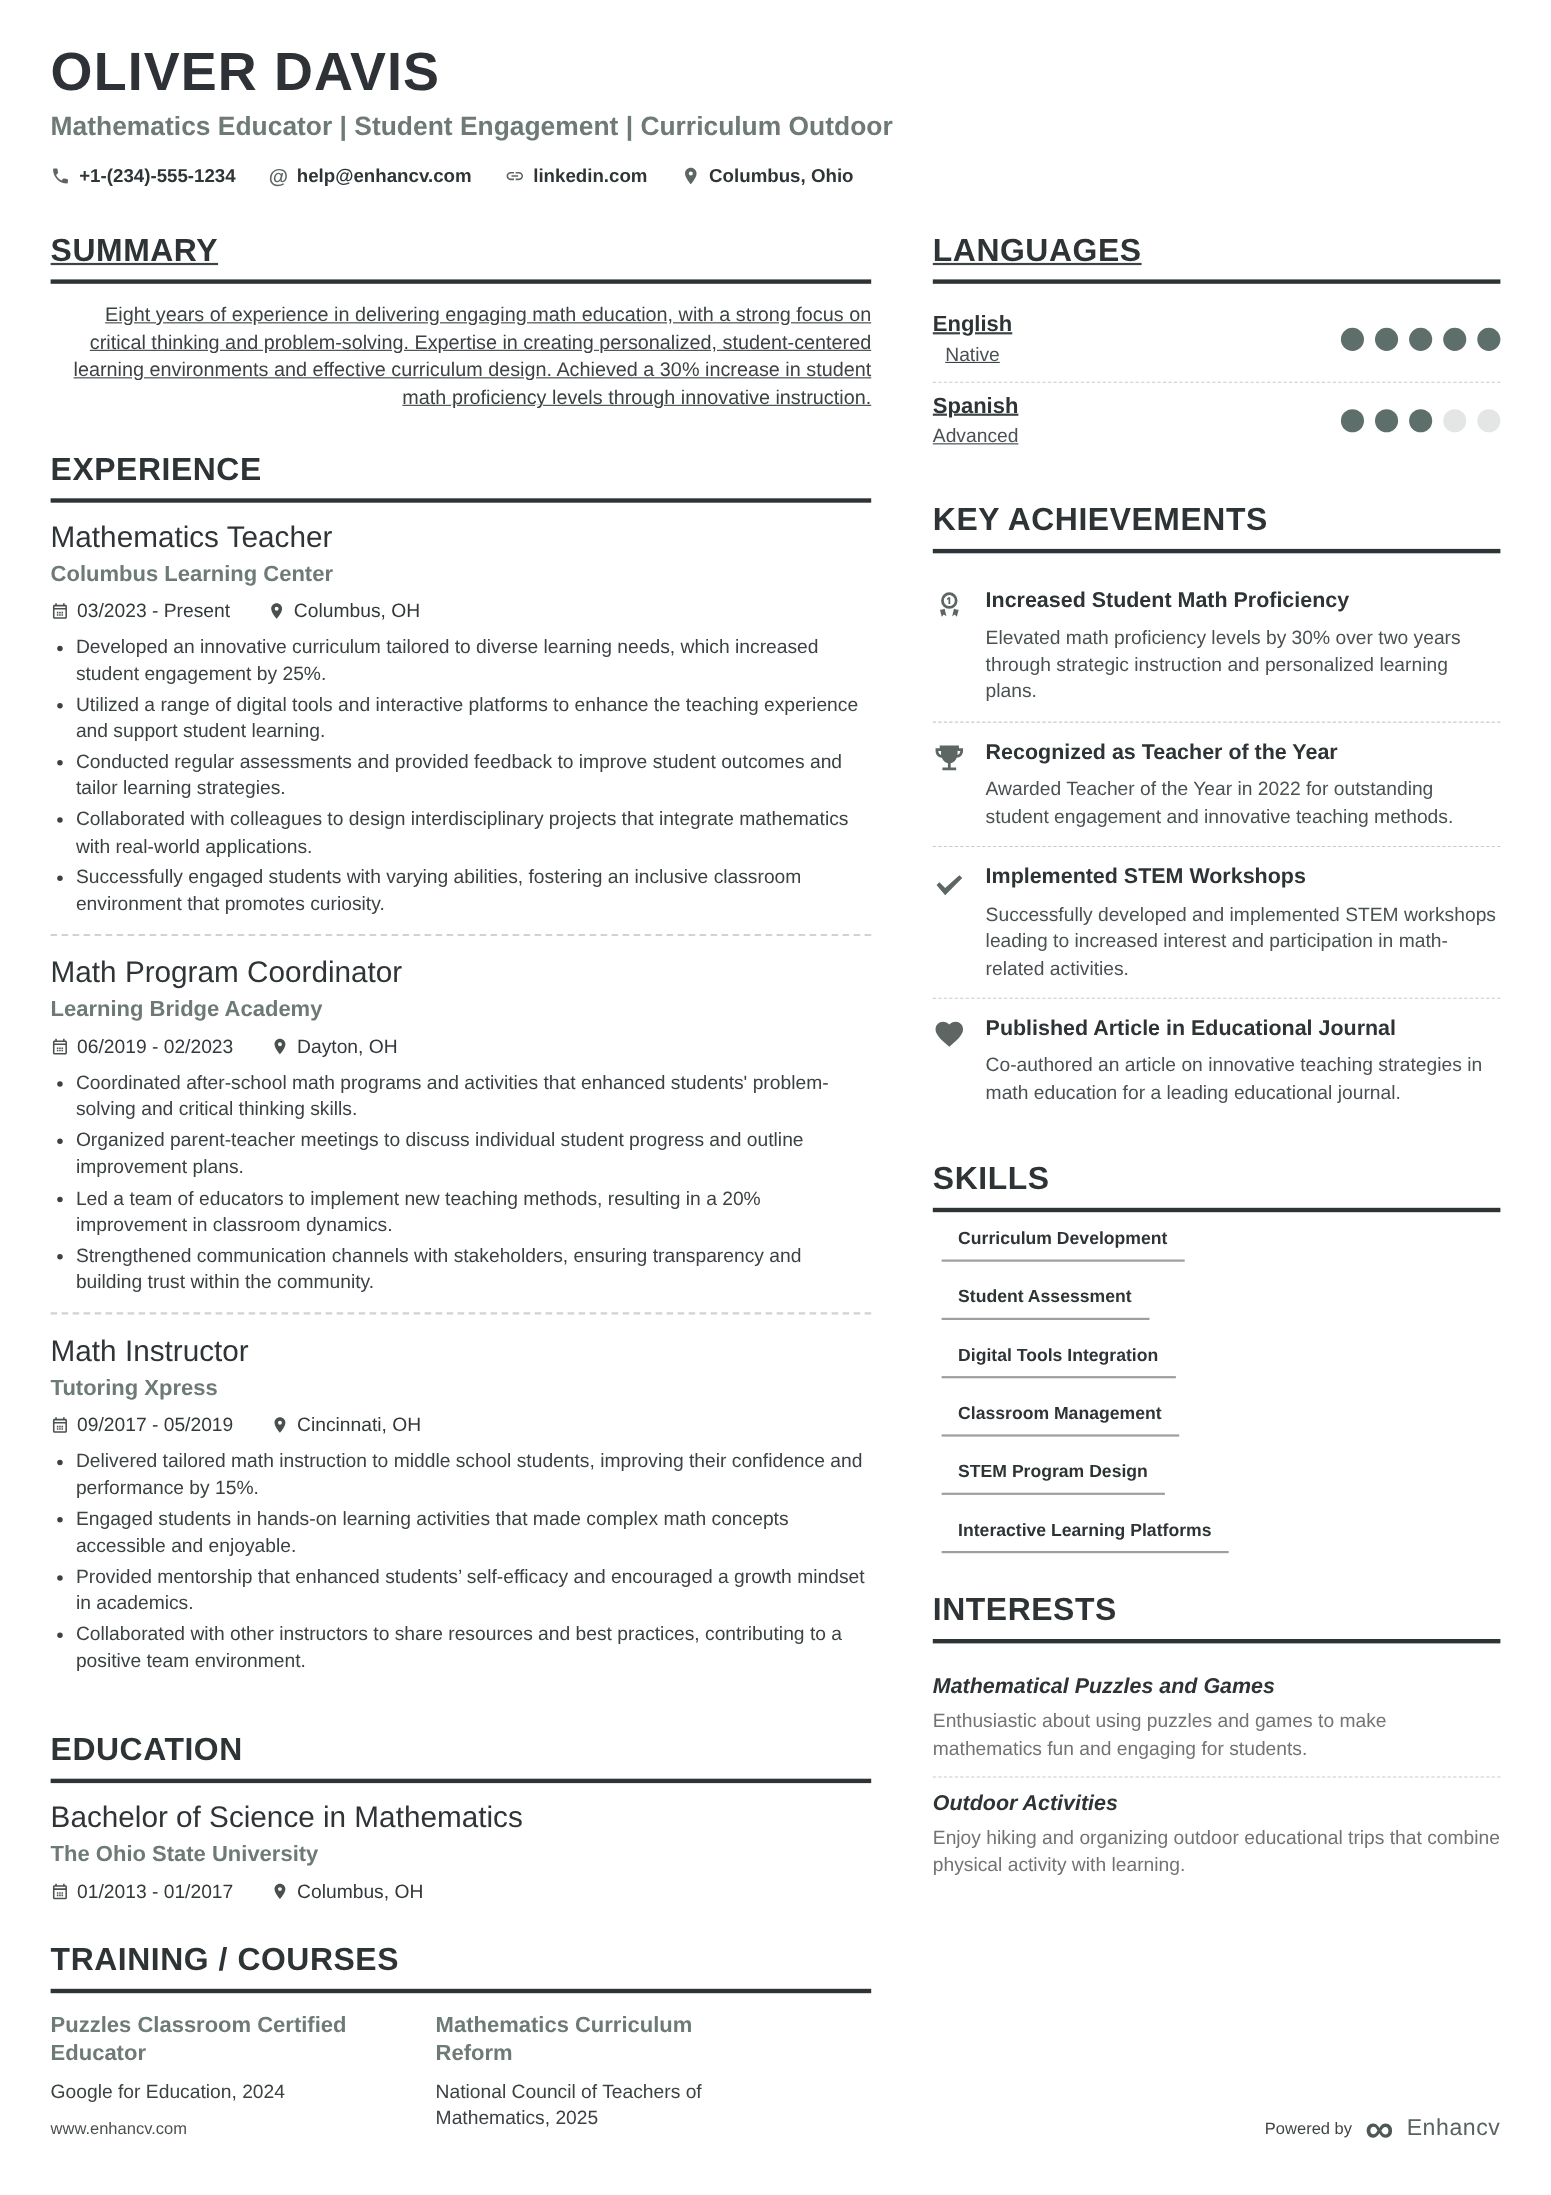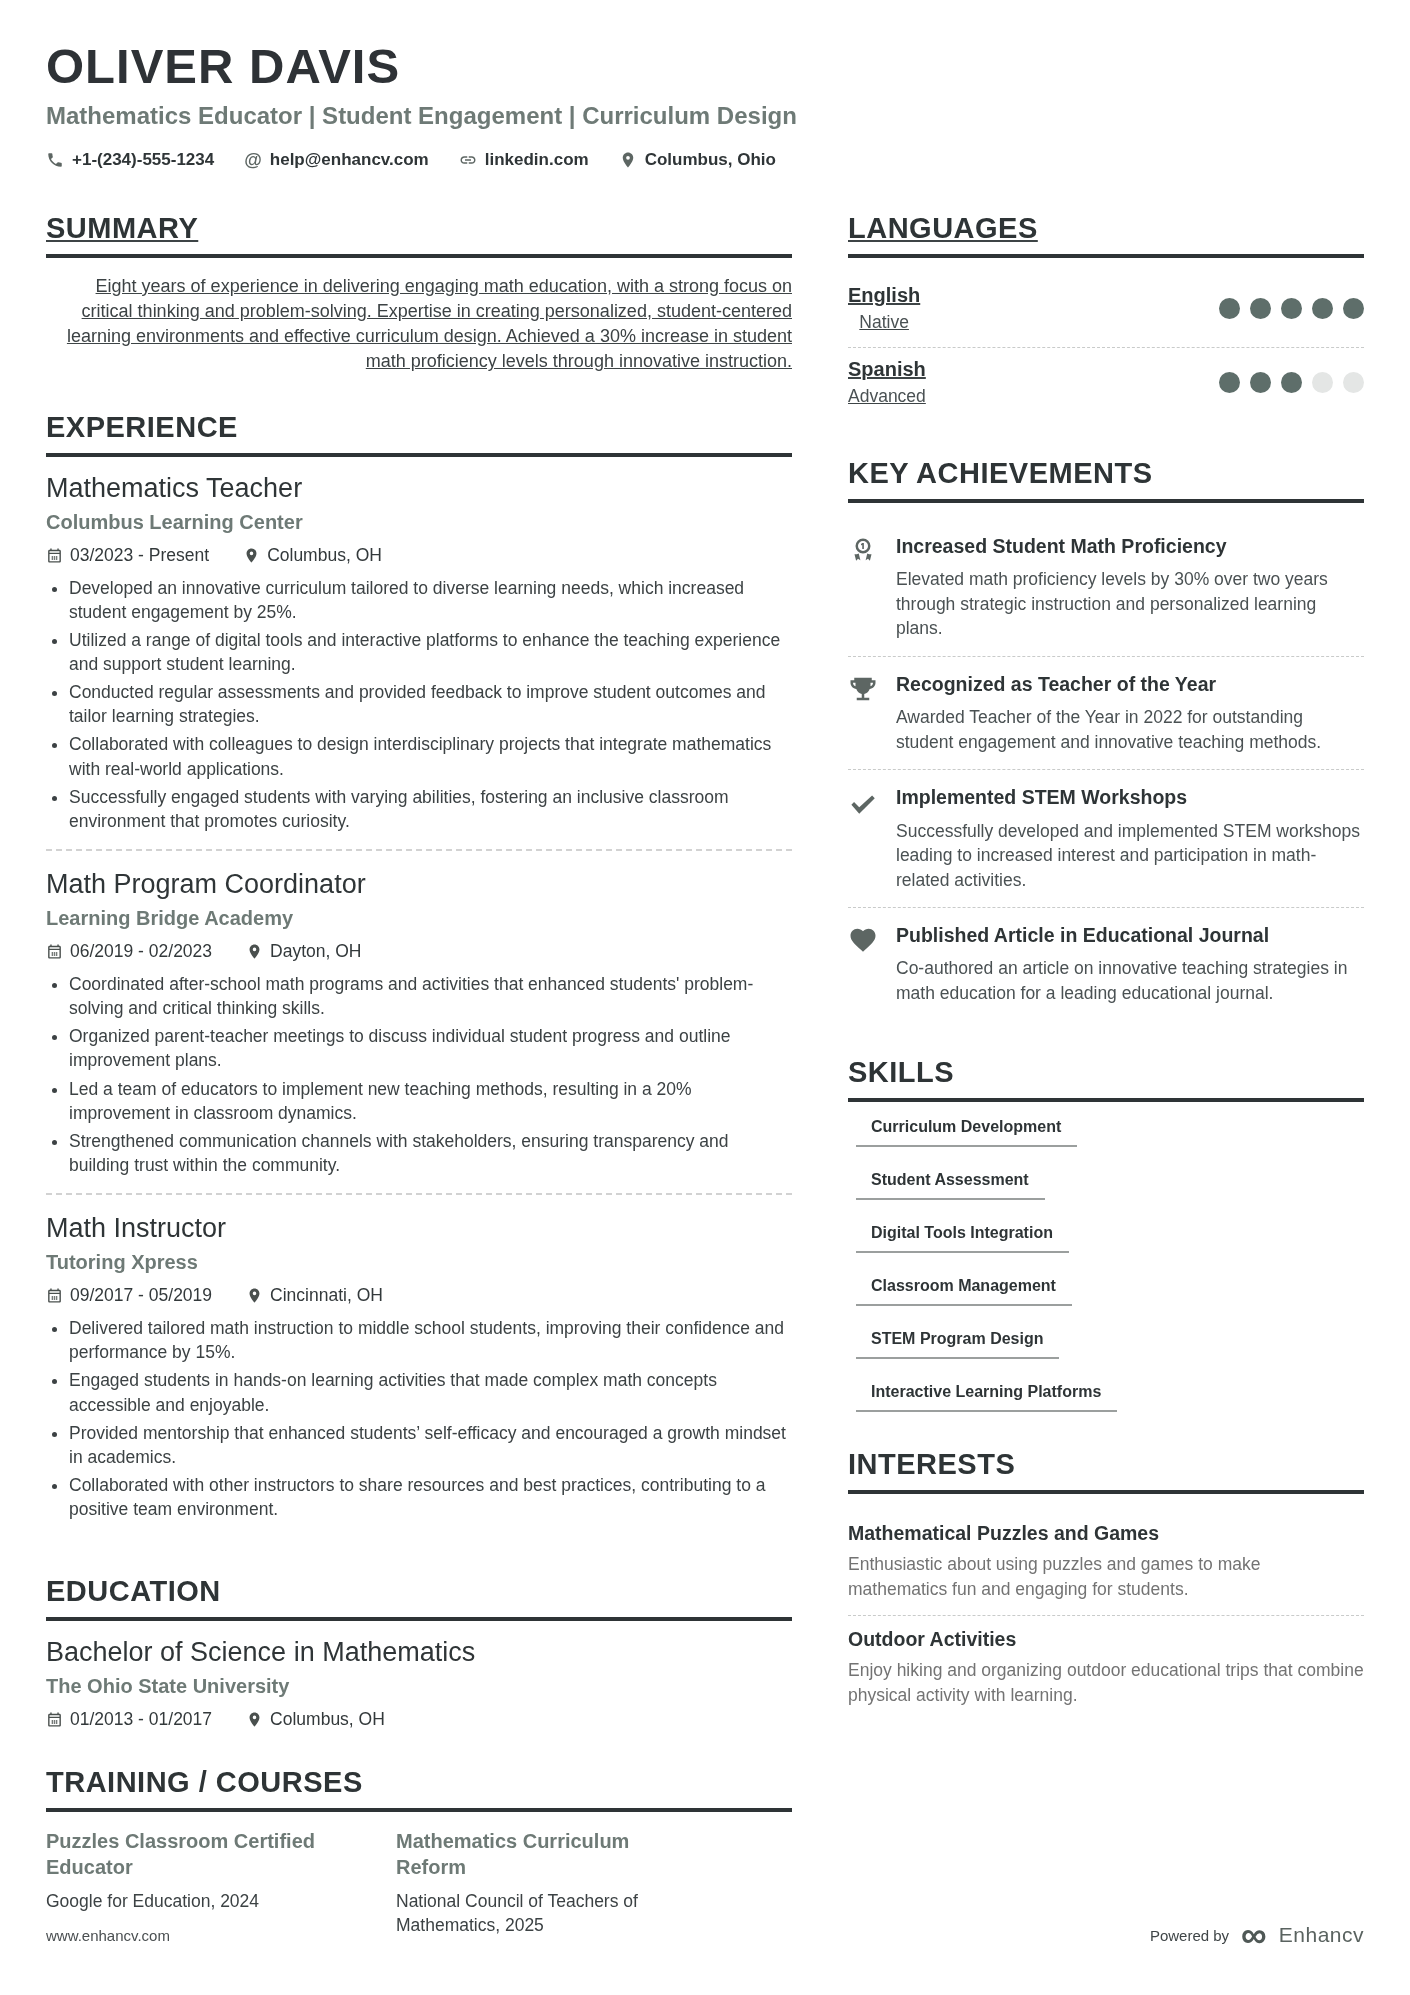--- a/index.html
+++ b/index.html
@@ -69,42 +69,42 @@
   
   .skill {
     display:table; font-size:16px; font-weight:bold; color:#2e3436;
     margin:0 0 24px 8px; padding:0 16px 9px 15px; border-bottom:2px solid #9b9f9e;
   }
   .skill:last-child { margin-bottom:0; }
 
   
   .interest { padding:12px 0 14px 0; }
   .interest + .interest { border-top:1px dashed #c9cbca; }
-  .interest-title { font-size:19.5px; font-weight:bold; color:#2e3436; }
+  .interest-title { font-size:19.5px; font-weight:bold; color:#2e3436;font-style:italic; }
   .interest-text { font-size:17.5px; color:#737373; line-height:1.4; margin-top:7px; }
 
   
   footer {
     position:absolute; left:46px; right:46px; bottom:48px;
     display:flex; justify-content:space-between; align-items:center;
   }
   .site-link { font-size:15px; color:#4a4f51; text-decoration:none; }
   .powered { display:flex; align-items:center; gap:12px; }
   .powered-label { font-size:15px; color:#3f4547; }
   .brand { font-size:21px; color:#5a6360; letter-spacing:.5px; }
   .logo-glyph { font-size:36px; color:#4f5856; line-height:0; font-weight:bold; }
 </style>
 </head>
 <body>
 
 <div class="page">
 
   <header>
     <h1 class="name">OLIVER DAVIS</h1>
-    <div class="headline">Mathematics Educator | Student Engagement | Curriculum Design</div>
+    <div class="headline">Mathematics Educator | Student Engagement | Curriculum Outdoor</div>
     <div class="contacts">
       <span class="contact">
         <svg class="cicon" viewBox="0 0 24 24">
             <path d="M6.62 10.79c1.44 2.83 3.76 5.14 6.59 6.59l2.2-2.2c.27-.27.67-.36 1.02-.24 1.12.37 2.33.57 3.57.57.55 0 1 .45 1 1V20c0 .55-.45 1-1 1-9.39 0-17-7.61-17-17 0-.55.45-1 1-1h3.5c.55 0 1 .45 1 1 0 1.25.2 2.45.57 3.57.11.35.03.74-.25 1.02l-2.2 2.2z"></path>
           </svg>
         <span>+1-(234)-555-1234</span>
       </span>
       <span class="contact">
         <span class="at-glyph">@</span>
         <span>help@enhancv.com</span>

